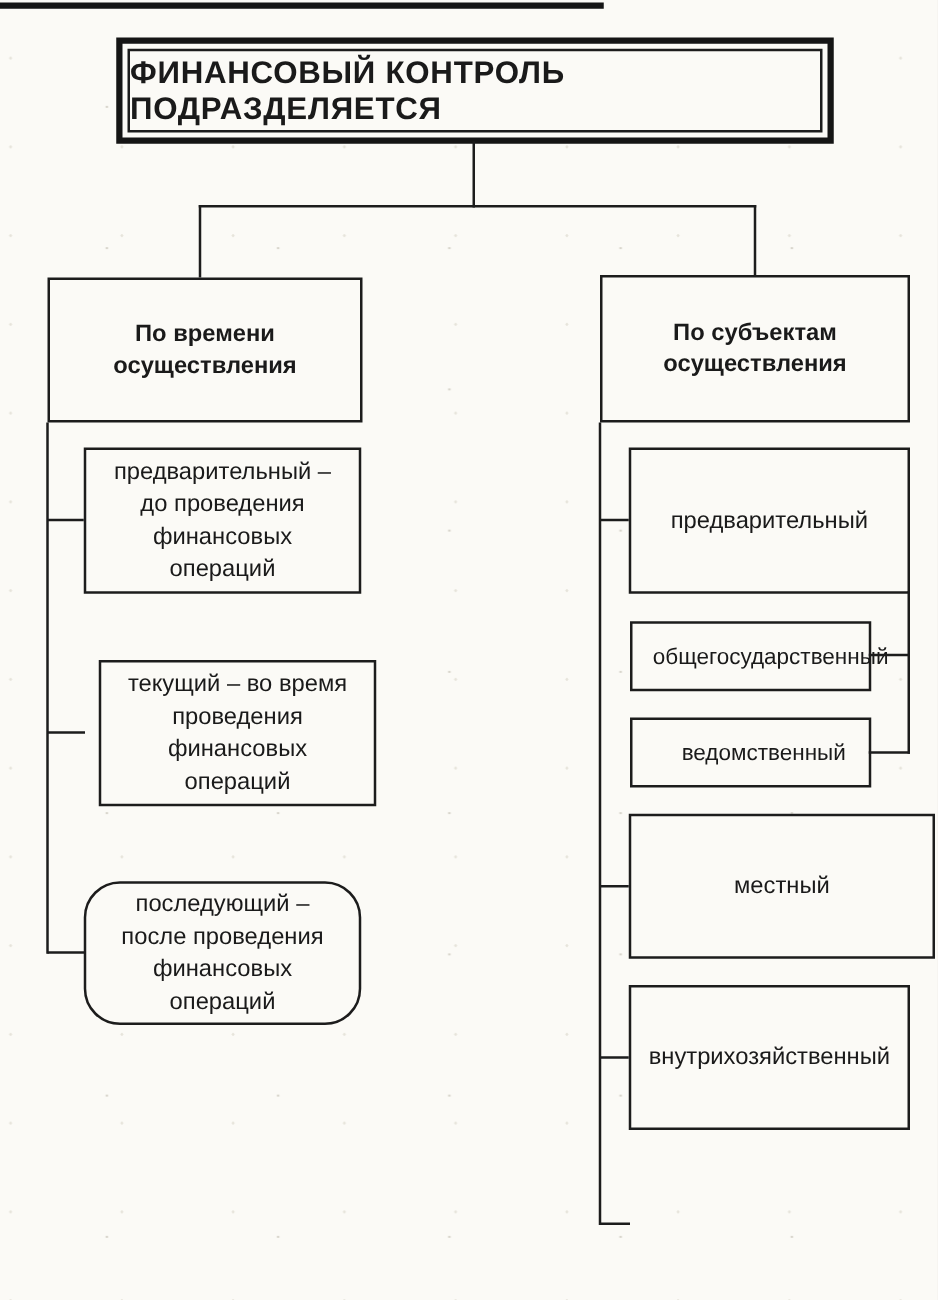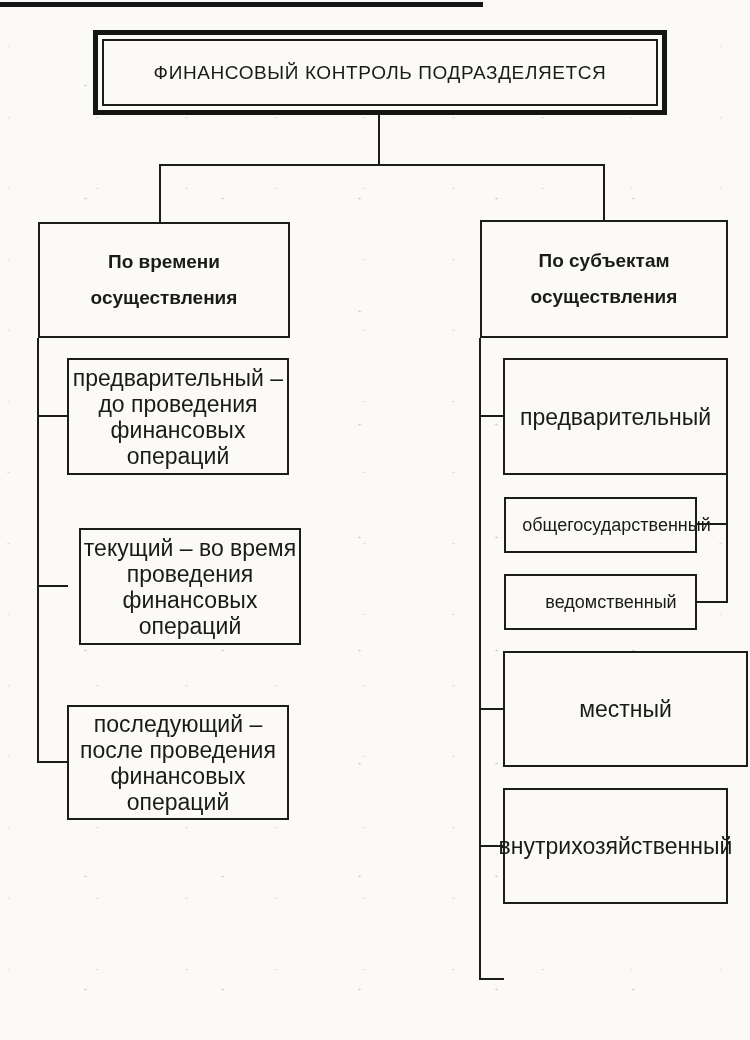--- a/index.html
+++ b/index.html
@@ -31,24 +31,24 @@
   }
   .multiline{white-space:pre-line;}
   .title-outer{
     position:absolute;left:93px;top:30px;width:574px;height:85px;
     border:5px solid #151515;background:#fbfaf6;box-sizing:border-box;
   }
   .title-inner{
     position:absolute;left:4px;top:4px;right:4px;bottom:4px;
     border:2px solid #1c1c1c;
     display:flex;align-items:center;justify-content:center;
-    font-size:19px;font-weight:400;letter-spacing:0.6px;
+    font-size:25px;font-weight:700;letter-spacing:0.6px;
   }
-  .hdr{font-size:19px;font-weight:700;line-height:36px;}
-  .leaf{font-size:23px;line-height:26px;}
+  .hdr{font-size:19px;font-weight:700;line-height:25px;}
+  .leaf{font-size:19px;line-height:26px;}
   .leaf-sm{font-size:18px;line-height:22px;}
   .scanline{position:absolute;left:0;top:2px;width:483px;height:5px;background:#151515;}
 </style>
 </head>
 <body>
 
 <div class="page">
 
   <div class="scanline"></div>
 
@@ -72,21 +72,21 @@
   <div class="line" style="left:38px;top:761px;width:30px;height:2px;"></div>
 
   <div class="box leaf multiline" style="left:67px;top:358px;width:222px;height:117px;">предварительный –
 до проведения
 финансовых
 операций</div>
   <div class="box leaf multiline" style="left:67px;top:528px;width:222px;height:117px;margin-left:12px;">текущий – во время
 проведения
 финансовых
 операций</div>
-  <div class="box leaf multiline" style="left:67px;top:705px;width:222px;height:115px;">последующий –
+  <div class="box leaf multiline" style="left:67px;top:705px;width:222px;height:115px;border-radius:29px;">последующий –
 после проведения
 финансовых
 операций</div>
 
   <div class="line" style="left:479px;top:338px;width:2px;height:642px;"></div>
   <div class="line" style="left:480px;top:415px;width:24px;height:2px;"></div>
   <div class="line" style="left:480px;top:708px;width:24px;height:2px;"></div>
   <div class="line" style="left:480px;top:845px;width:24px;height:2px;"></div>
   <div class="line" style="left:480px;top:978px;width:24px;height:2px;"></div>
 

